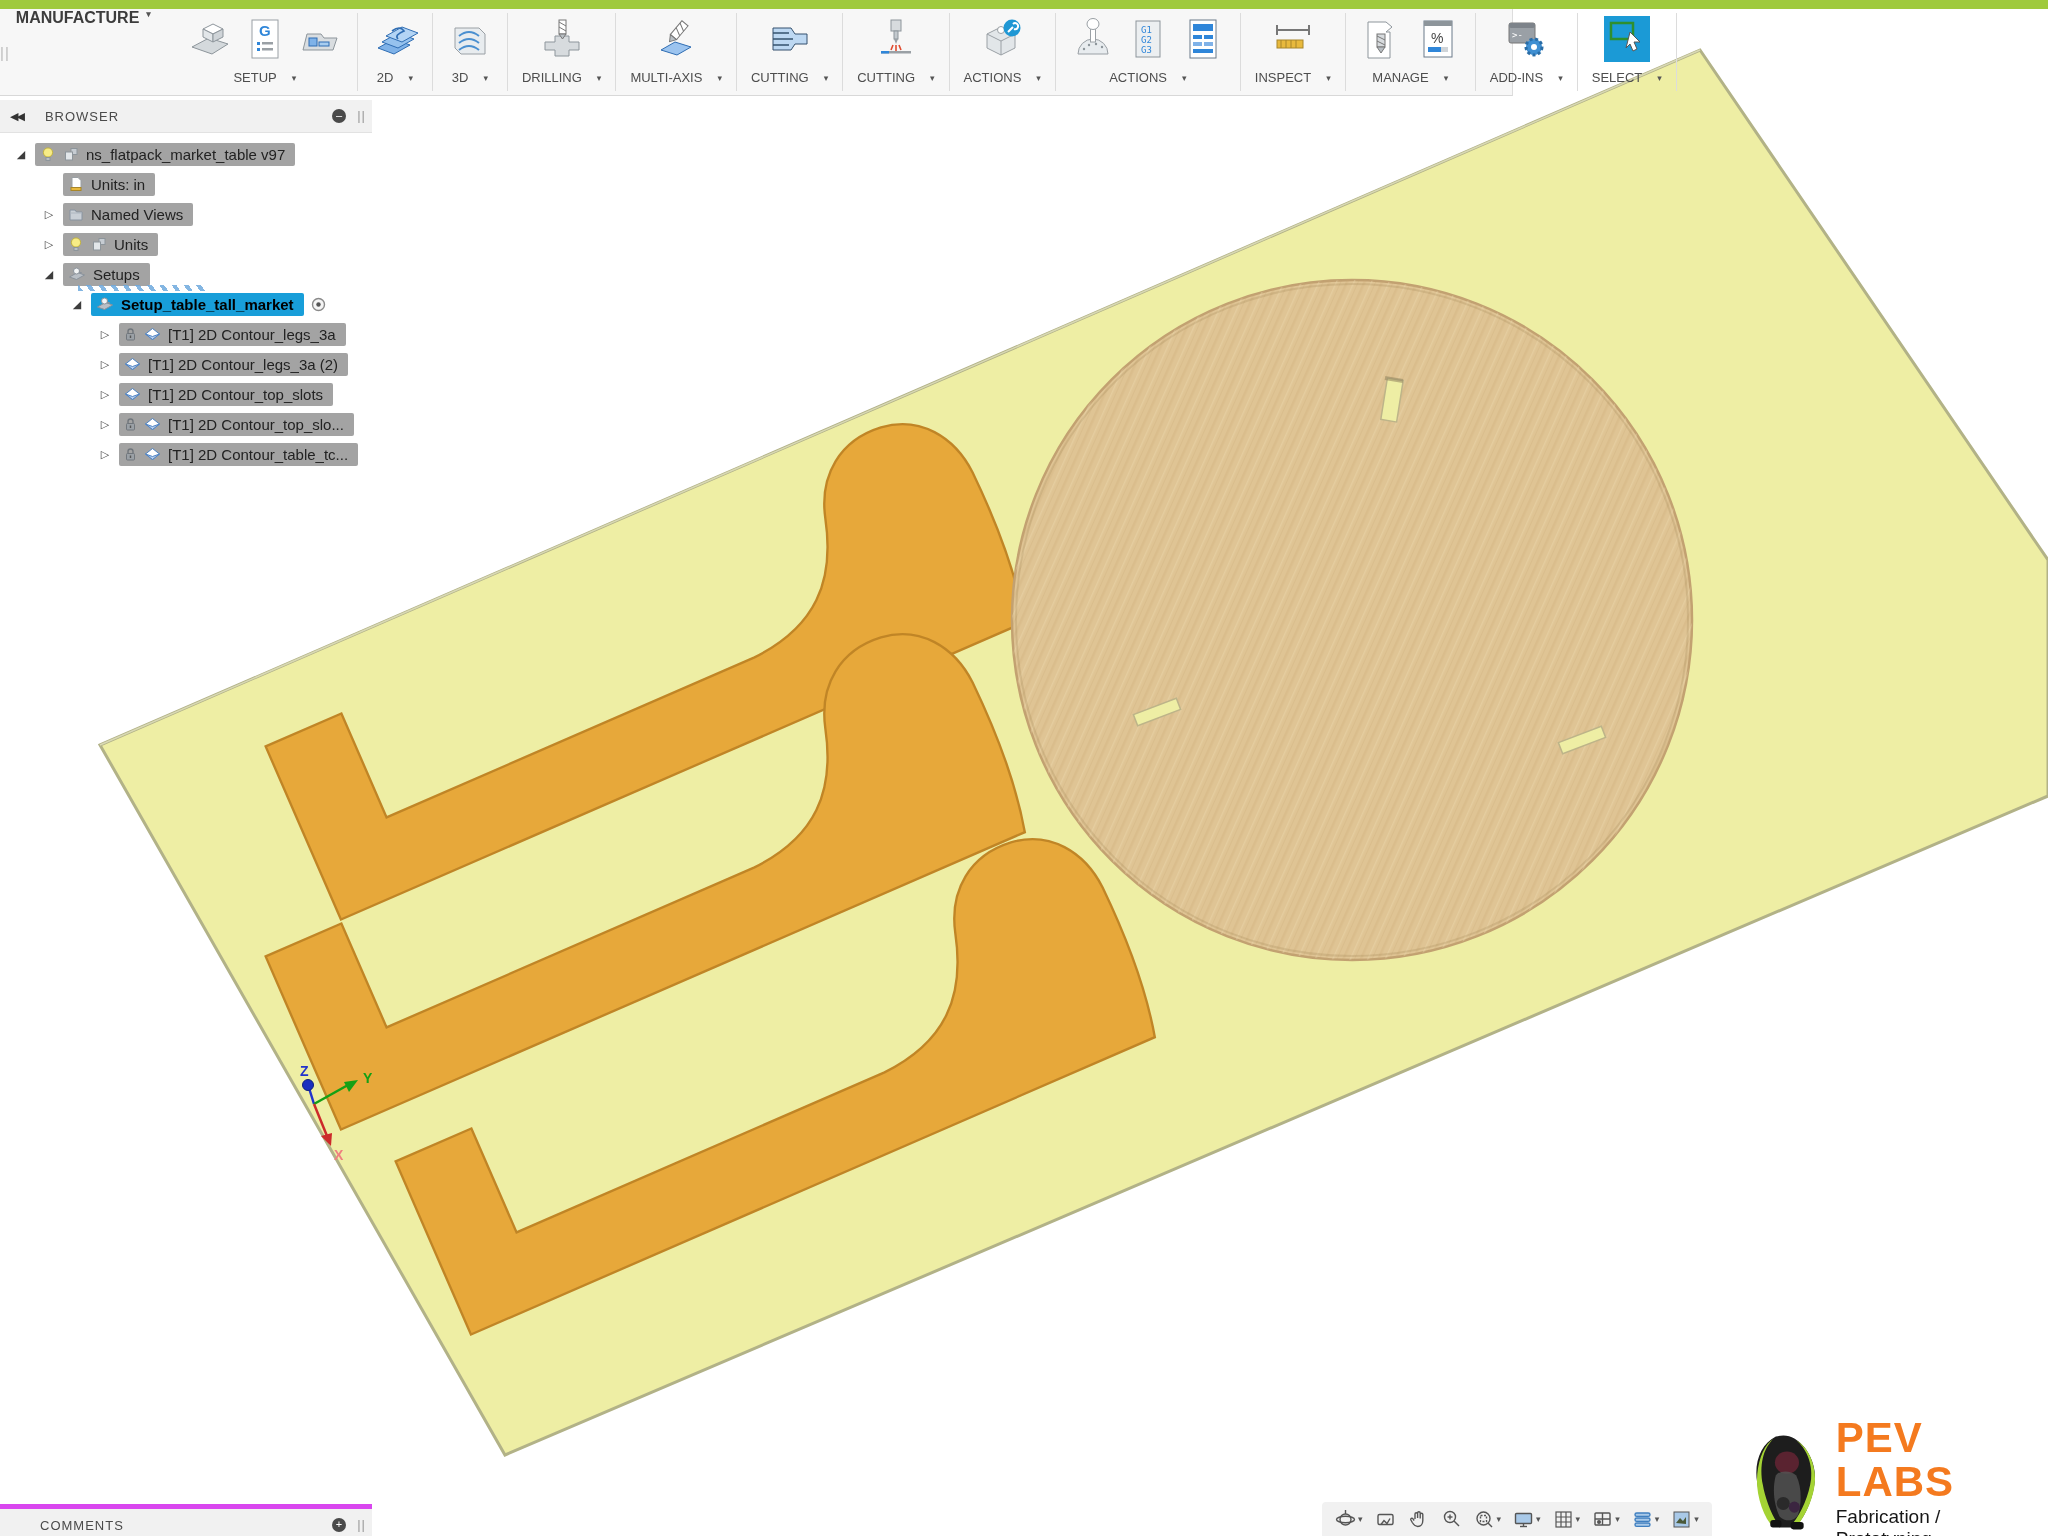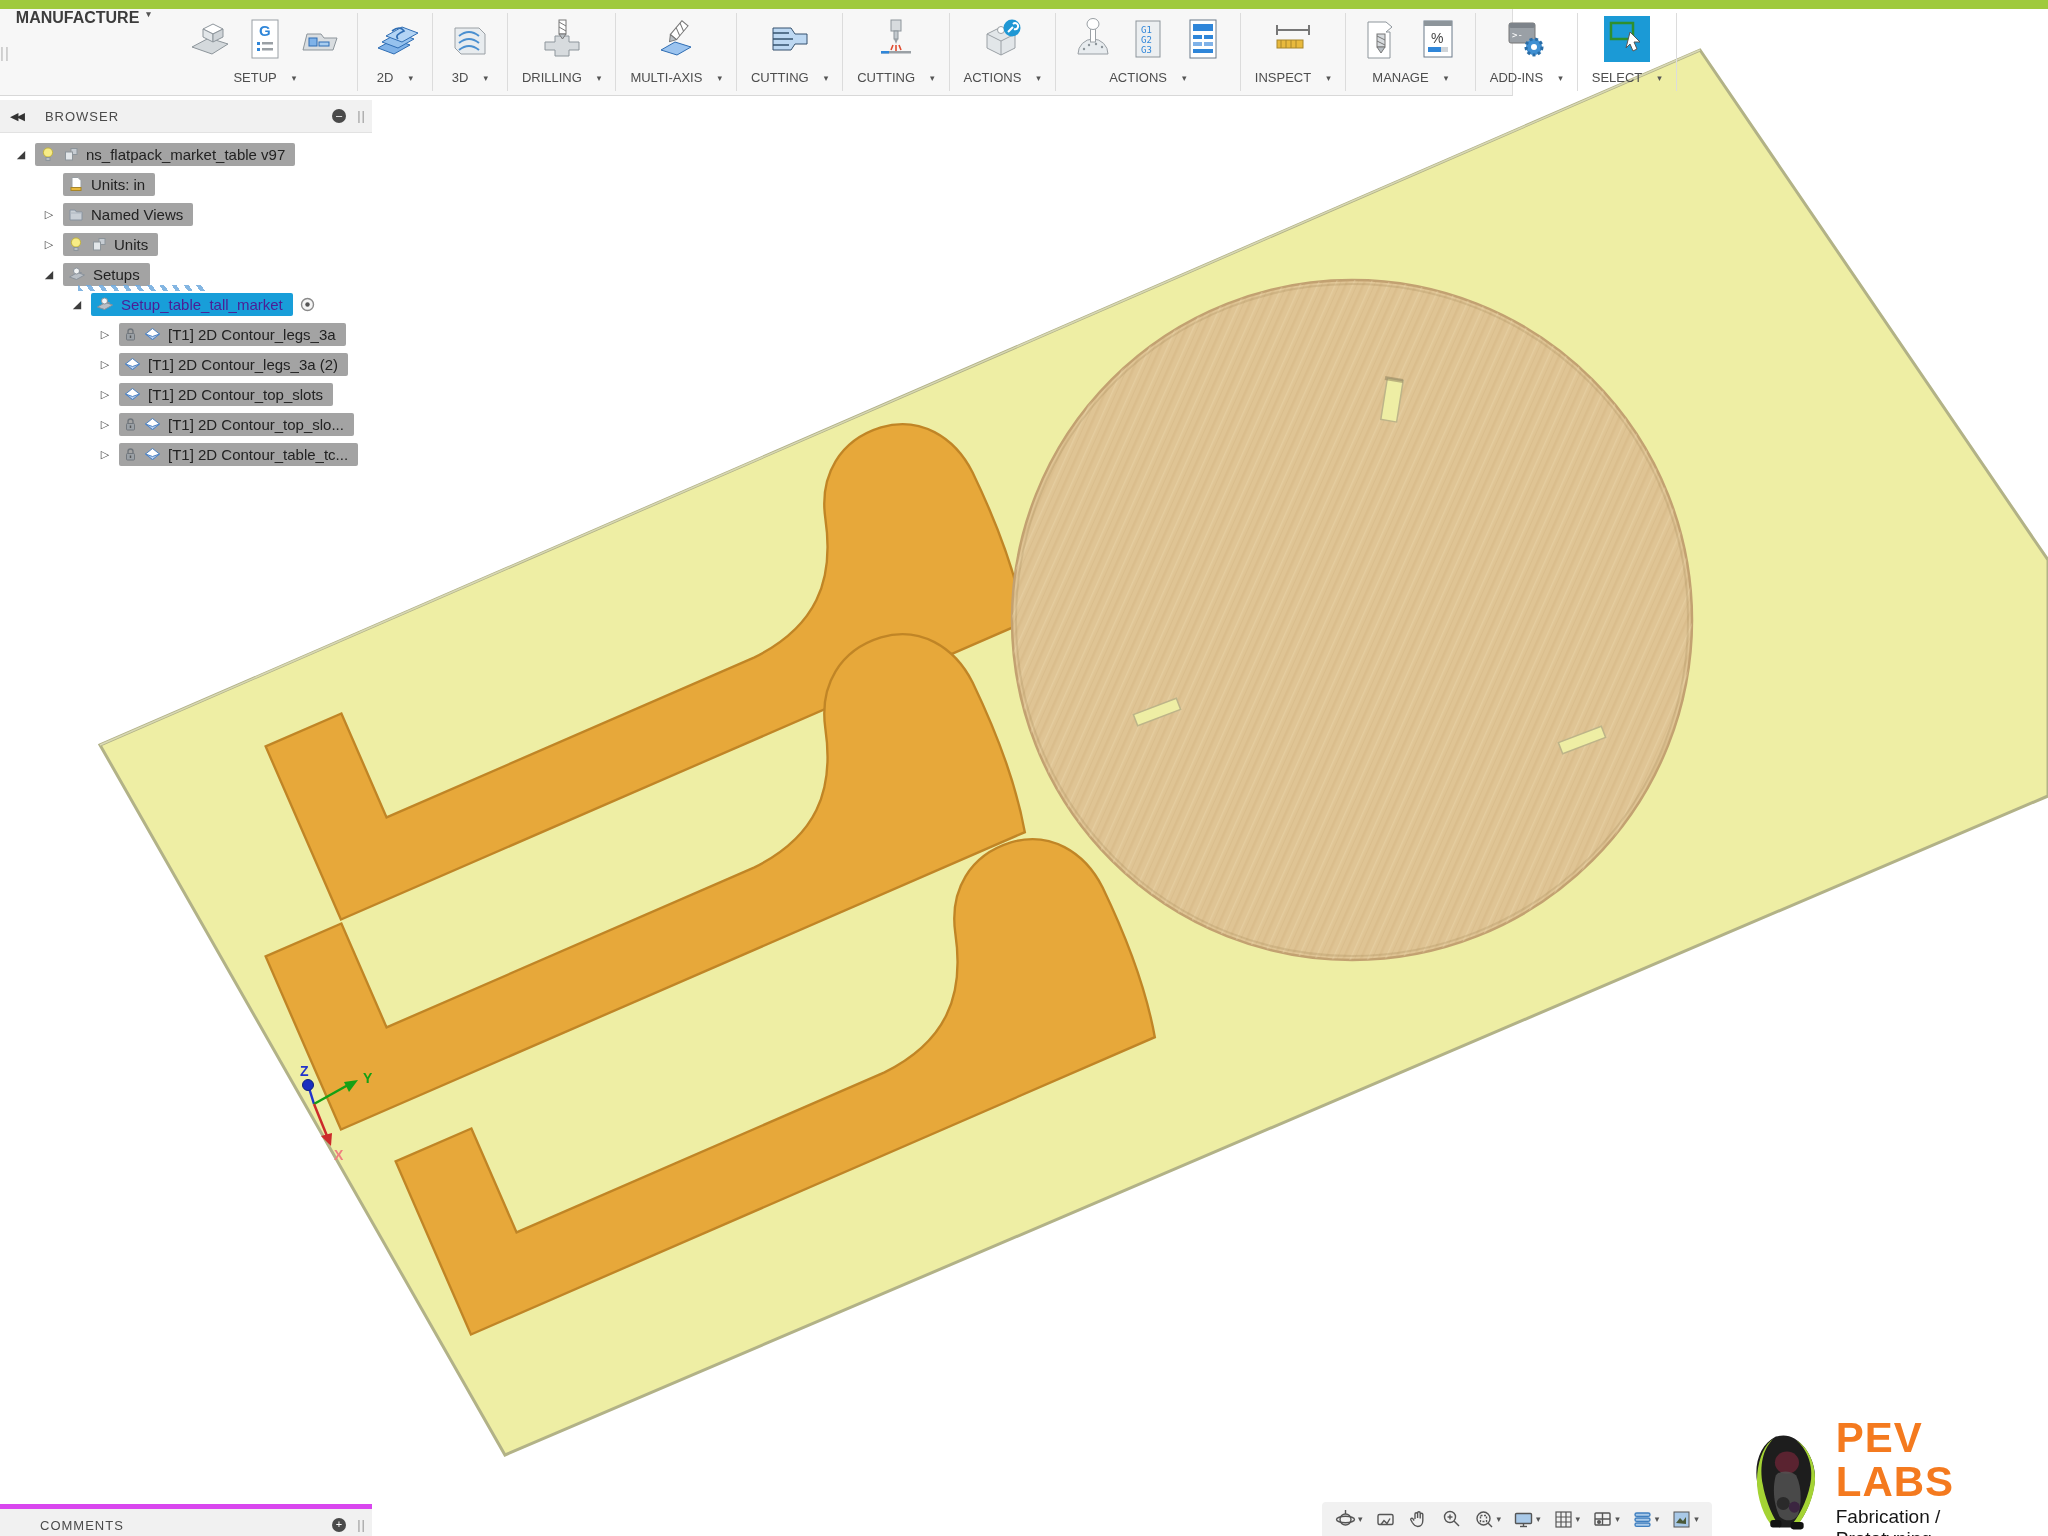--- a/index.html
+++ b/index.html
@@ -24,21 +24,21 @@
   .panel-title{font-size:13px;color:#4a4a4a;letter-spacing:1px;margin-left:22px;font-weight:400;}
   .panel-dot{position:absolute;right:26px;top:9px;width:14px;height:14px;border-radius:50%;background:#4a4a4a;color:#fff;
              font-size:11px;line-height:13px;text-align:center;cursor:pointer;}
   .panel-grip{position:absolute;right:6px;top:8px;color:#999;font-size:13px;letter-spacing:1px;cursor:ew-resize;}
   .tree{padding-top:6px;}
   .tree-row{height:30px;display:flex;align-items:center;gap:7px;position:relative;}
   .arrow{font-size:11px;color:#3d3d3d;width:14px;text-align:center;cursor:pointer;flex:0 0 auto;}
   .row-strip{display:flex;align-items:center;gap:7px;background:#a3a3a3;border-radius:2px;padding:3px 10px 3px 5px;}
   .row-strip.sel{background:#189ed9;}
   .tree-label{font-size:15px;color:#222;white-space:nowrap;}
-  .row-strip.sel .tree-label{color:#4c1d95;font-weight:400;}
+  .row-strip.sel .tree-label{color:#000000;font-weight:700;}
   .hatch{position:absolute;left:64px;bottom:-2px;width:128px;height:6px;
          background:repeating-linear-gradient(55deg,#6ea9dd 0 4px,transparent 4px 10px);opacity:.85;}
   .t-icon{flex:0 0 auto;display:block;}
   
   .comments{position:absolute;left:0;top:1504px;width:372px;height:32px;background:#f1f1f1;border-top:5px solid #d946ef;
             display:flex;align-items:center;z-index:20;}
   .comments .panel-title{margin-left:40px;}
   
   .navbar{position:absolute;left:1322px;top:1502px;height:34px;display:flex;align-items:center;gap:6px;
           background:#f1f1f1;border-radius:4px 4px 0 0;padding:0 10px;z-index:20;}

